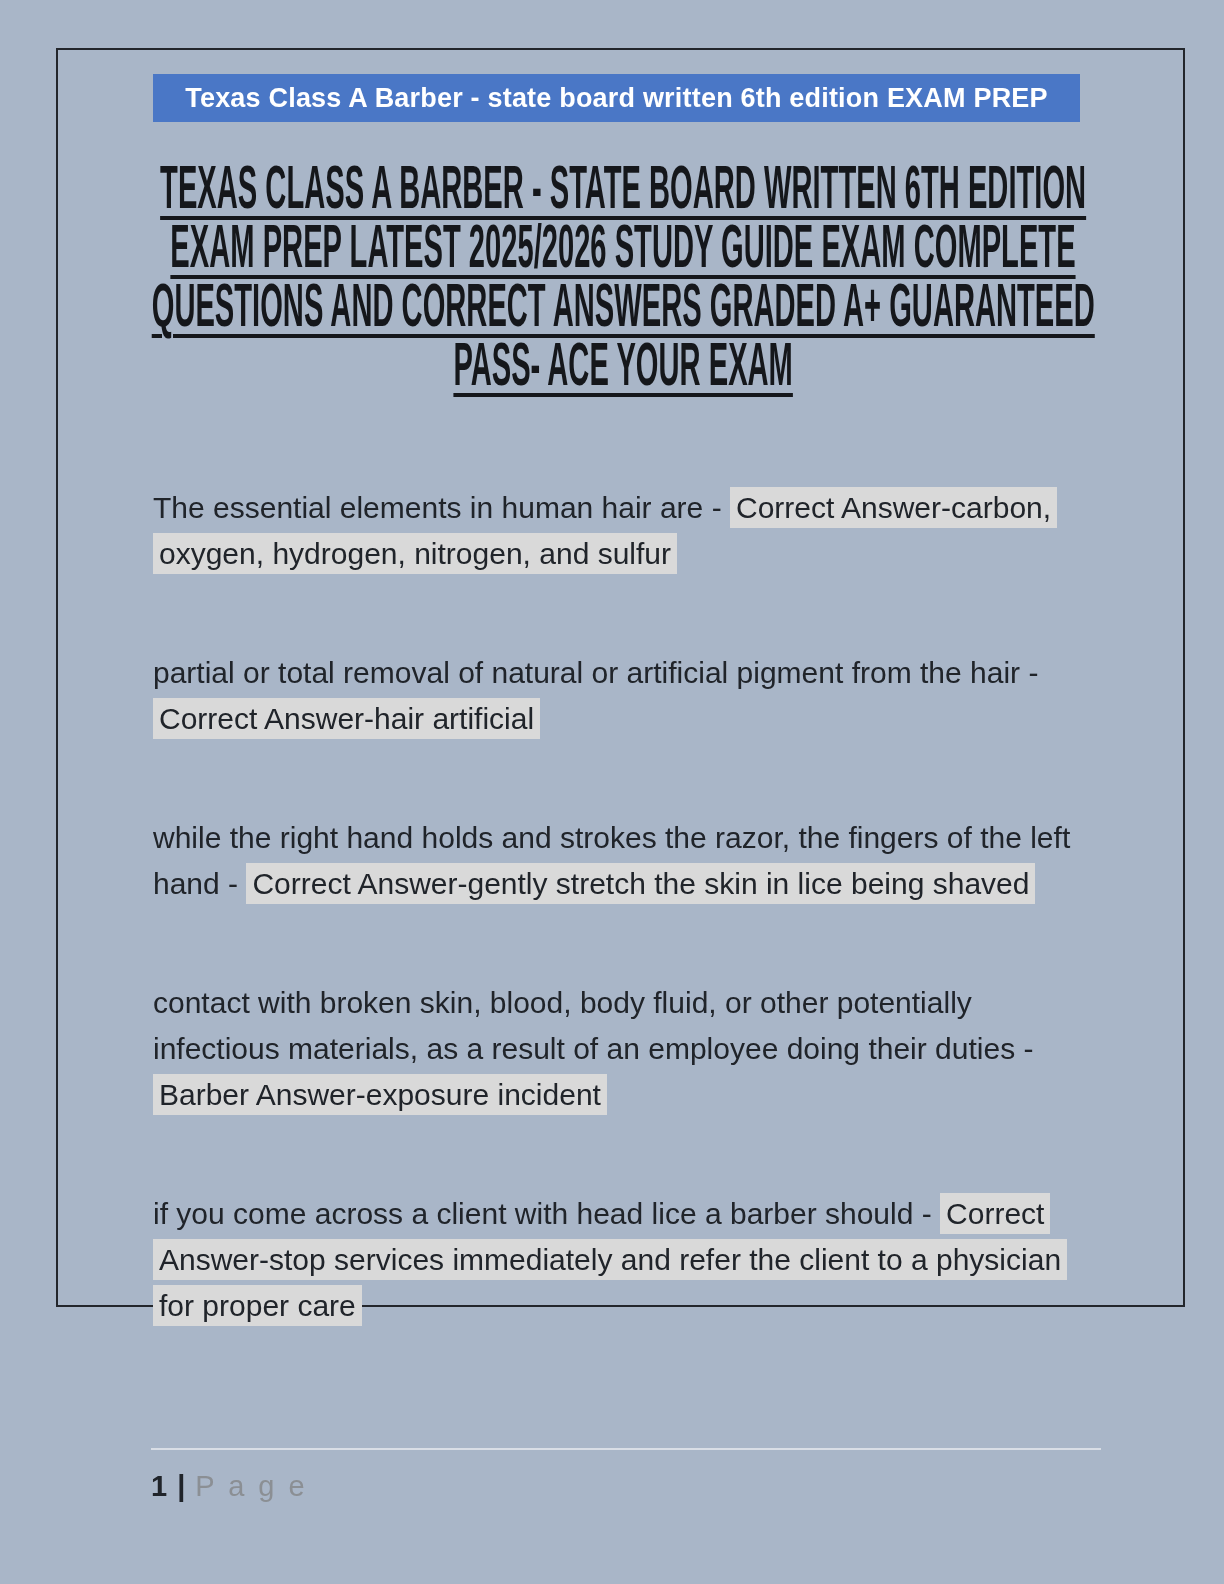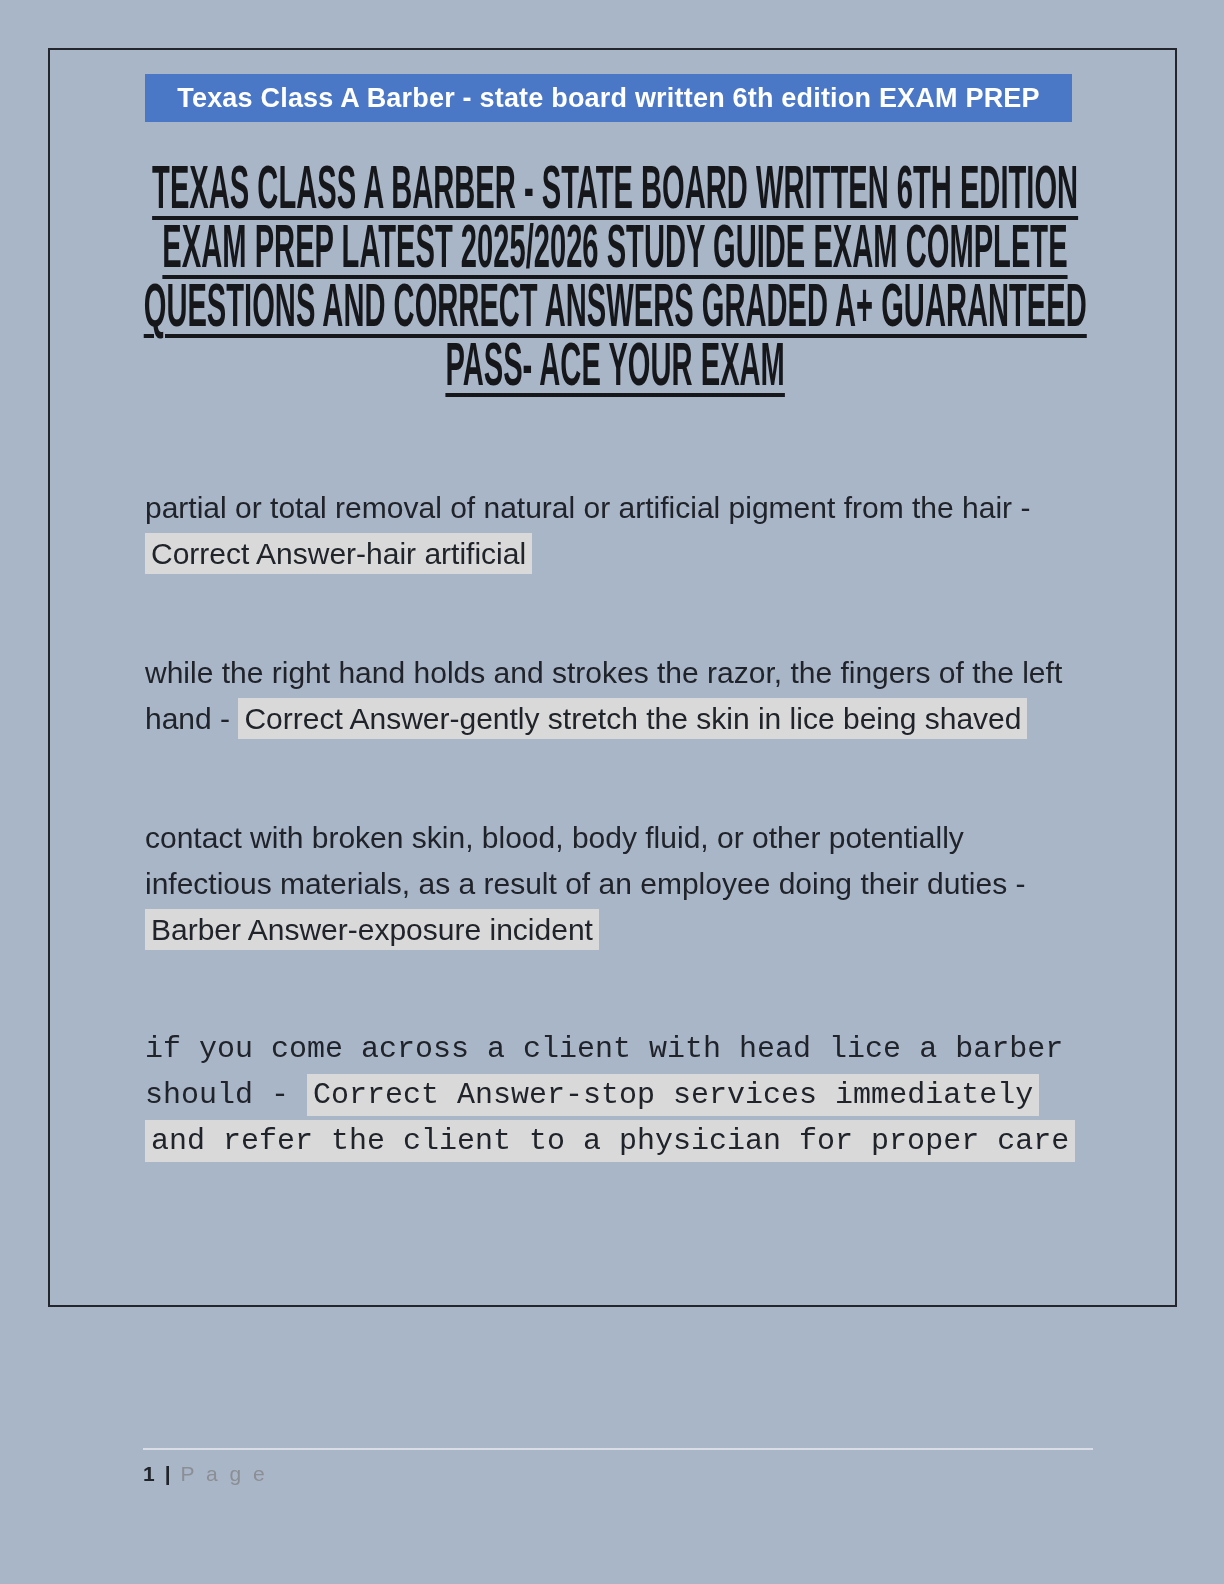--- a/index.html
+++ b/index.html
@@ -20,21 +20,21 @@
     font-family: "Liberation Sans", sans-serif;
     overflow: hidden;
   }
   .page {
     position: relative;
     width: 1224px; height: 1584px;
     background: var(--page_bg);
   }
   .frame {
     position: absolute;
-    left: 48px; top: 48px;
+    left: 56px; top: 48px;
     width: 1129px; height: 1259px;
     border: 2px solid var(--frame_border);
   }
   .content {
     position: absolute;
     left: 95px; top: 0;
     width: 940px;
   }
   .banner {
     margin-top: 24px;
@@ -70,35 +70,35 @@
     letter-spacing: 0px;
   }
   .qa-list {
     margin-top: 92px;
     width: 940px;
     color: var(--text);
     font-size: 30px;
     line-height: 46px;
   }
   .qa { margin: 0 0 73px 0; }
-  .qa:last-child { margin-bottom: 12px; font-family: Liberation Mono, monospace; }
+  .qa:last-child { margin-bottom: 12px; }
   .qa .answer {
     background: var(--highlight);
     color: var(--text);
     padding: 4px 6px;
     -webkit-box-decoration-break: clone;
     box-decoration-break: clone;
   }
   .footer {
     position: absolute;
     left: 93px; top: 1398px;
     width: 950px;
     border-top: 2px solid var(--rule);
-    padding-top: 12px;
-    font-size: 21px;
+    padding-top: 20px;
+    font-size: 29px;
   }
   .footer .pgnum { font-weight: 700; color: var(--text); }
   .footer .pgsep { font-weight: 700; color: var(--text); margin: 0 10px; }
   .footer .pglabel { color: var(--footer_muted); letter-spacing: 3px; }
 </style>
 </head>
 <body>
 
 <div class="page">
   <div class="frame">
@@ -109,20 +109,21 @@
       </div>
 
       <h1 class="title">
         <span class="title-line">TEXAS CLASS A BARBER - STATE BOARD WRITTEN 6TH EDITION</span>
         <span class="title-line">EXAM PREP LATEST 2025/2026 STUDY GUIDE EXAM COMPLETE</span>
         <span class="title-line">QUESTIONS AND CORRECT ANSWERS GRADED A+ GUARANTEED</span>
         <span class="title-line">PASS- ACE YOUR EXAM</span>
       </h1>
 
       <div class="qa-list">
+        <p class="qa"><span class="question">The essential elements in human hair are - </span><mark class="answer">Correct Answer-carbon, oxygen, hydrogen, nitrogen, and sulfur</mark></p>
         <p class="qa"><span class="question">partial or total removal of natural or artificial pigment from the hair - </span><mark class="answer">Correct Answer-hair artificial</mark></p>
         <p class="qa"><span class="question">while the right hand holds and strokes the razor, the fingers of the left hand - </span><mark class="answer">Correct Answer-gently stretch the skin in lice being shaved</mark></p>
         <p class="qa"><span class="question">contact with broken skin, blood, body fluid, or other potentially infectious materials, as a result of an employee doing their duties - </span><mark class="answer">Barber Answer-exposure incident</mark></p>
         <p class="qa"><span class="question">if you come across a client with head lice a barber should - </span><mark class="answer">Correct Answer-stop services immediately and refer the client to a physician for proper care</mark></p>
       </div>
 
     </div>
 
     <div class="footer">
       <span class="pgnum">1</span><span class="pgsep">|</span><span class="pglabel">P a g e</span>

